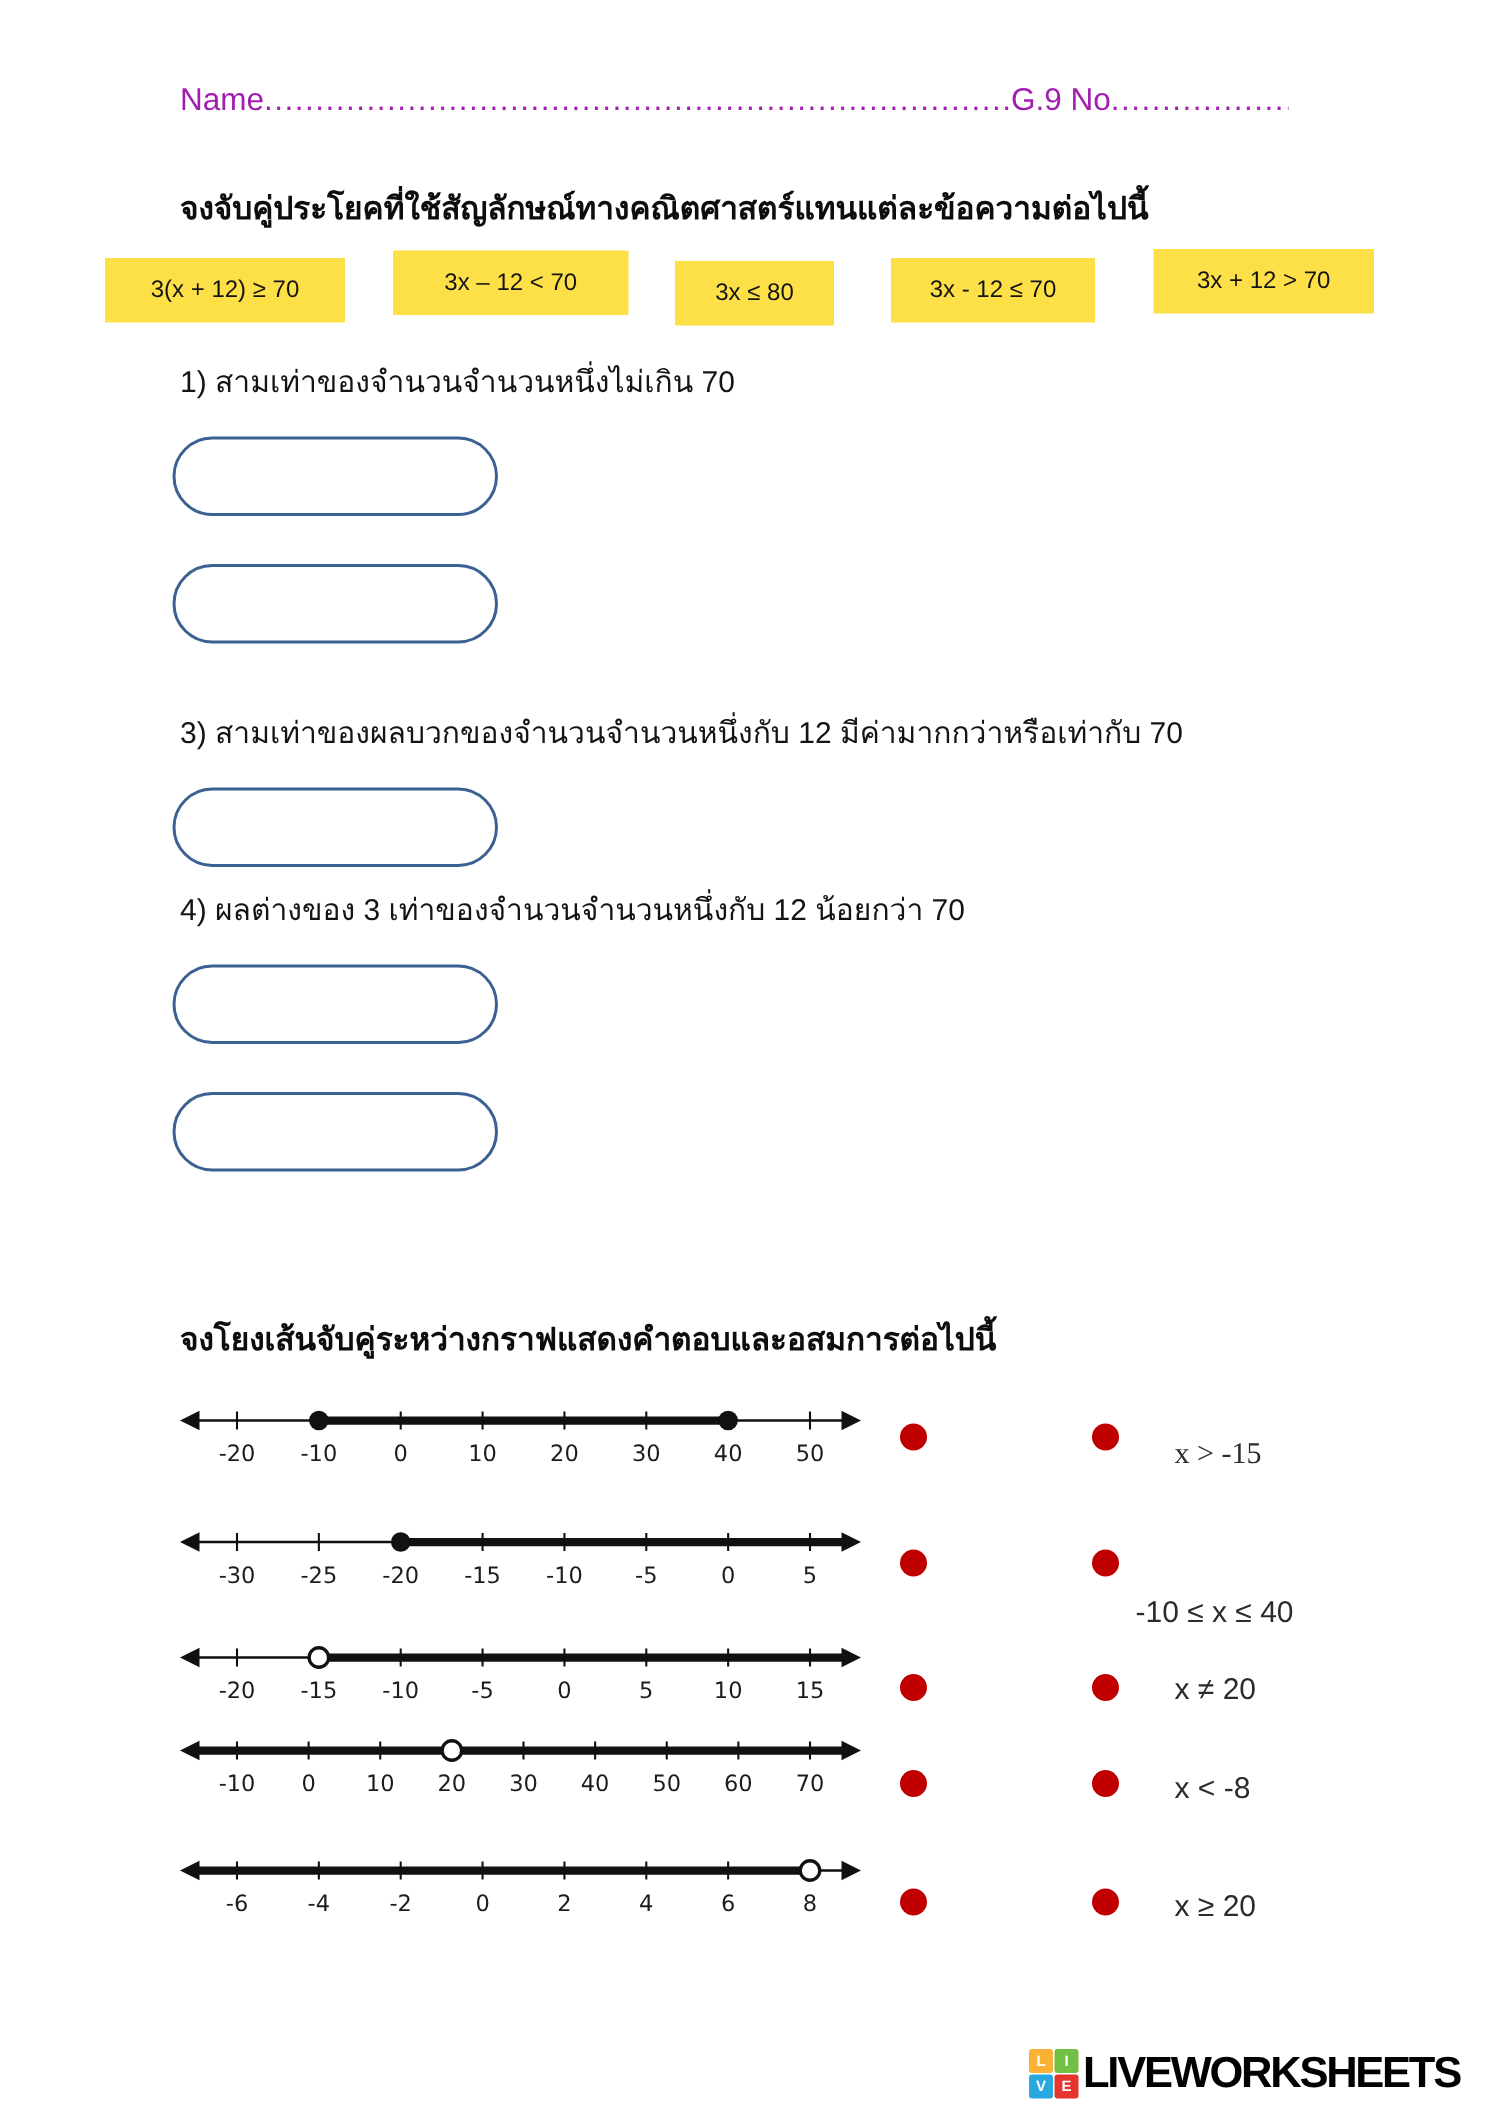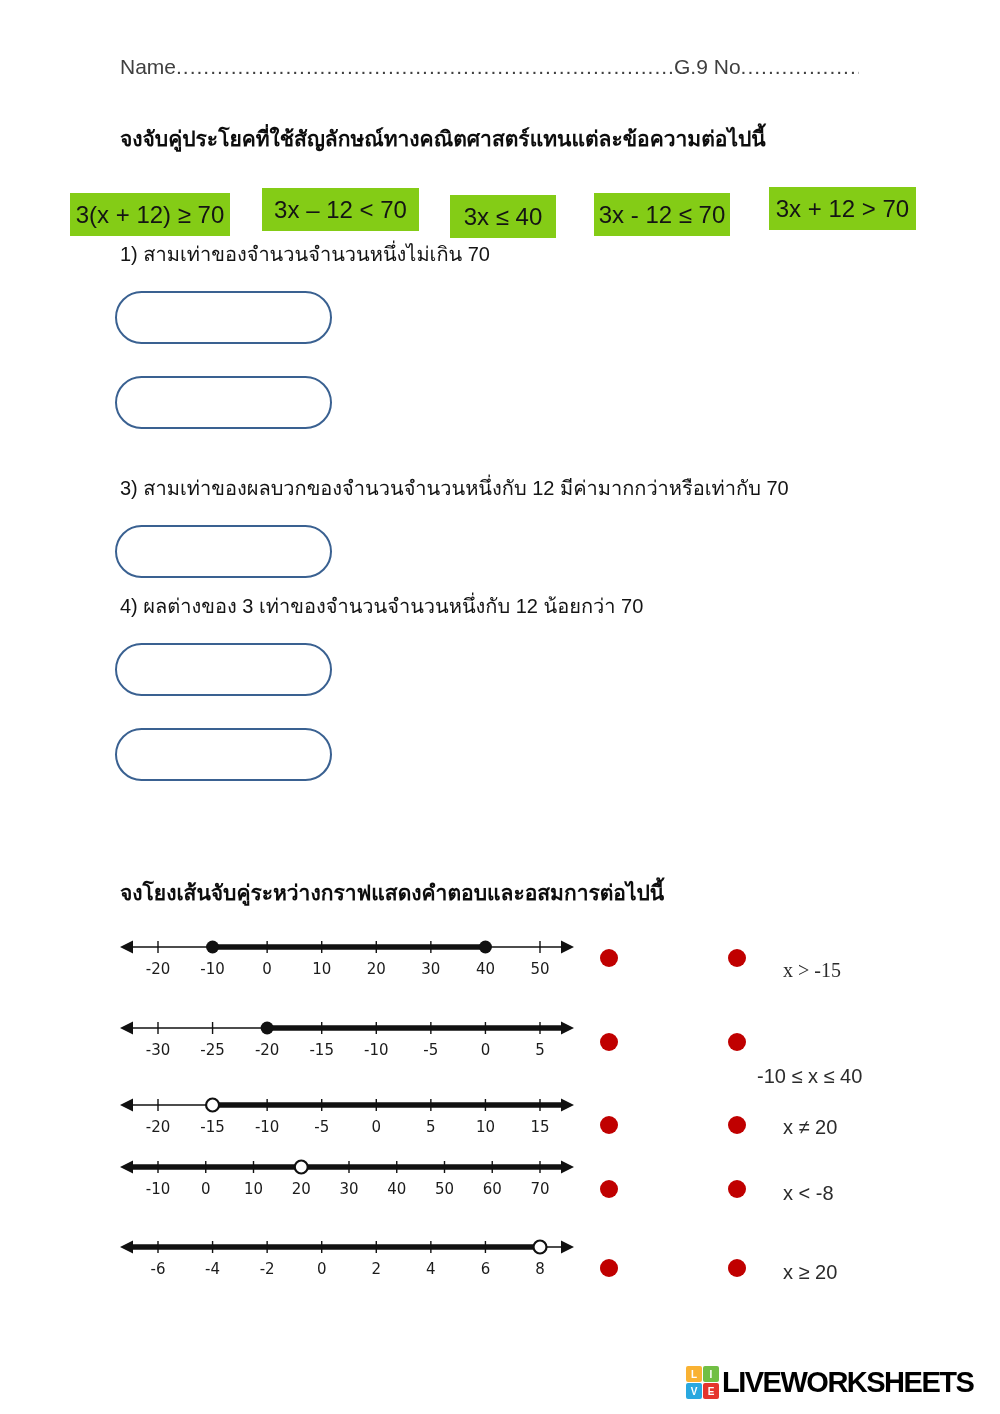--- a/index.html
+++ b/index.html
@@ -3,33 +3,33 @@
 <meta charset="utf-8">
 <style>
   html,body{margin:0;padding:0;background:#ffffff;}
   .page{
     position:relative;width:1000px;height:1414px;background:#ffffff;overflow:hidden;
     font-family:"Liberation Sans","DejaVu Sans",sans-serif;color:#1a1a1a;
   }
   
   .name-line{
     position:absolute;left:120px;top:55px;width:748px;display:flex;align-items:baseline;
-    font-size:21px;color:#404040;white-space:nowrap;
+    font-size:21px;color:#a21caf;white-space:nowrap;
   }
   .leader{overflow:hidden;white-space:nowrap;letter-spacing:1px;}
   .leader.mid{width:498px;}
   .leader.end{width:118px;}
   
   .sec-title{position:absolute;left:120px;font-size:21px;font-weight:bold;color:#0d0d0d;}
   #sec1-title{top:122px;}
   #sec2-title{top:876px;}
   
   .option-box{
-    position:absolute;height:43px;background:#84cc16;color:#141414;
-    display:flex;align-items:center;justify-content:center;font-size:24px;white-space:nowrap;margin-top:21px;
+    position:absolute;height:43px;background:#fde047;color:#141414;
+    display:flex;align-items:center;justify-content:center;font-size:16px;white-space:nowrap;
   }
   .option-box:nth-child(1){left:70px; top:172px;width:160px;}
   .option-box:nth-child(2){left:262px;top:167px;width:157px;}
   .option-box:nth-child(3){left:450px;top:174px;width:106px;}
   .option-box:nth-child(4){left:594px;top:172px;width:136px;}
   .option-box:nth-child(5){left:769px;top:166px;width:147px;}
   
   .qrow{position:absolute;left:120px;}
   .qrow:nth-child(1){top:238px;}
   .qrow:nth-child(2){top:355px;}
@@ -65,21 +65,21 @@
       <span class="leader mid">....................................................................................................................</span>
       <span>G.9 No</span>
       <span class="leader end">......................................</span>
   </div>
 
   <div class="sec-title" id="sec1-title">จงจับคู่ประโยคที่ใช้สัญลักษณ์ทางคณิตศาสตร์แทนแต่ละข้อความต่อไปนี้</div>
 
   <div id="options">
       <div class="option-box">3(x + 12) ≥ 70</div>
       <div class="option-box">3x – 12 &lt; 70</div>
-      <div class="option-box">3x ≤ 40</div>
+      <div class="option-box">3x ≤ 80</div>
       <div class="option-box">3x - 12 ≤ 70</div>
       <div class="option-box">3x + 12 &gt; 70</div>
     </div>
 
   <div id="questions">
       <div class="qrow">
         <div class="qtext">1) สามเท่าของจำนวนจำนวนหนึ่งไม่เกิน 70</div>
         <div class="oval"></div>
       </div>
       <div class="qrow">

